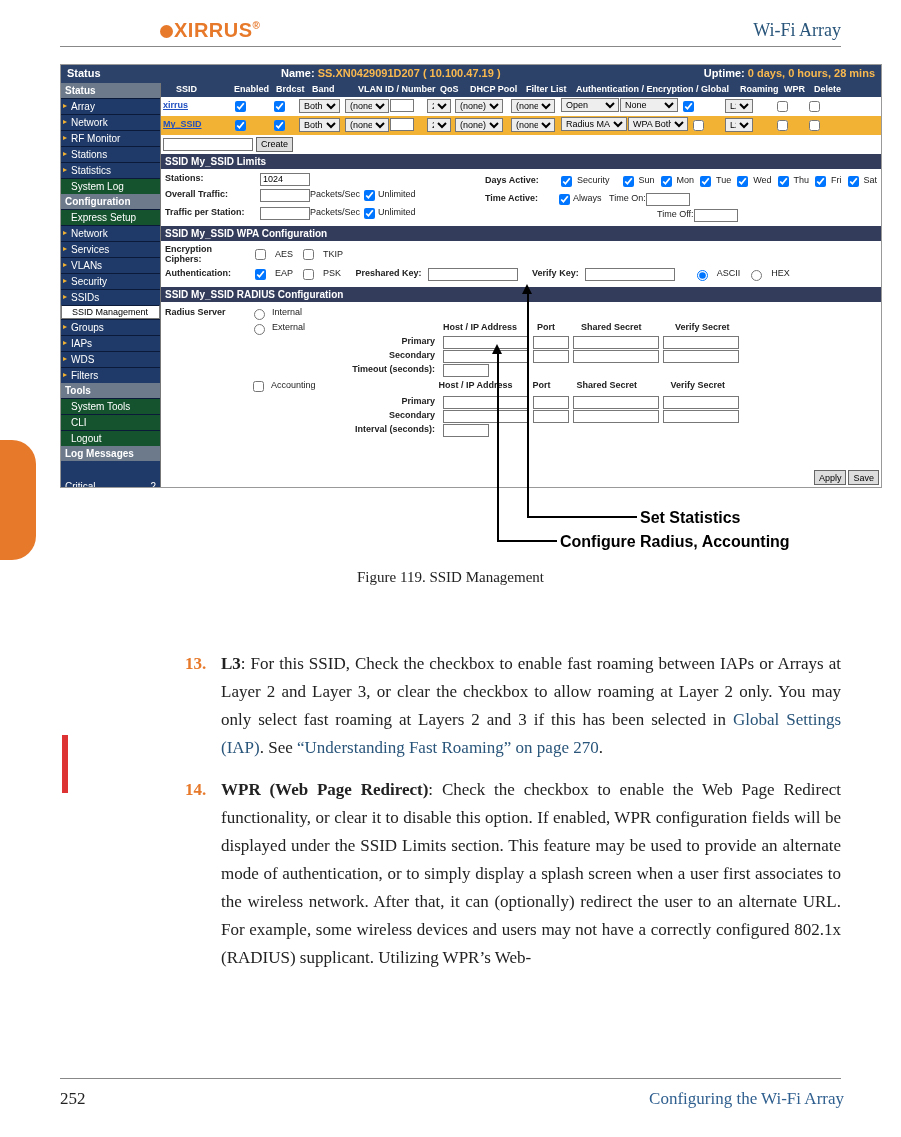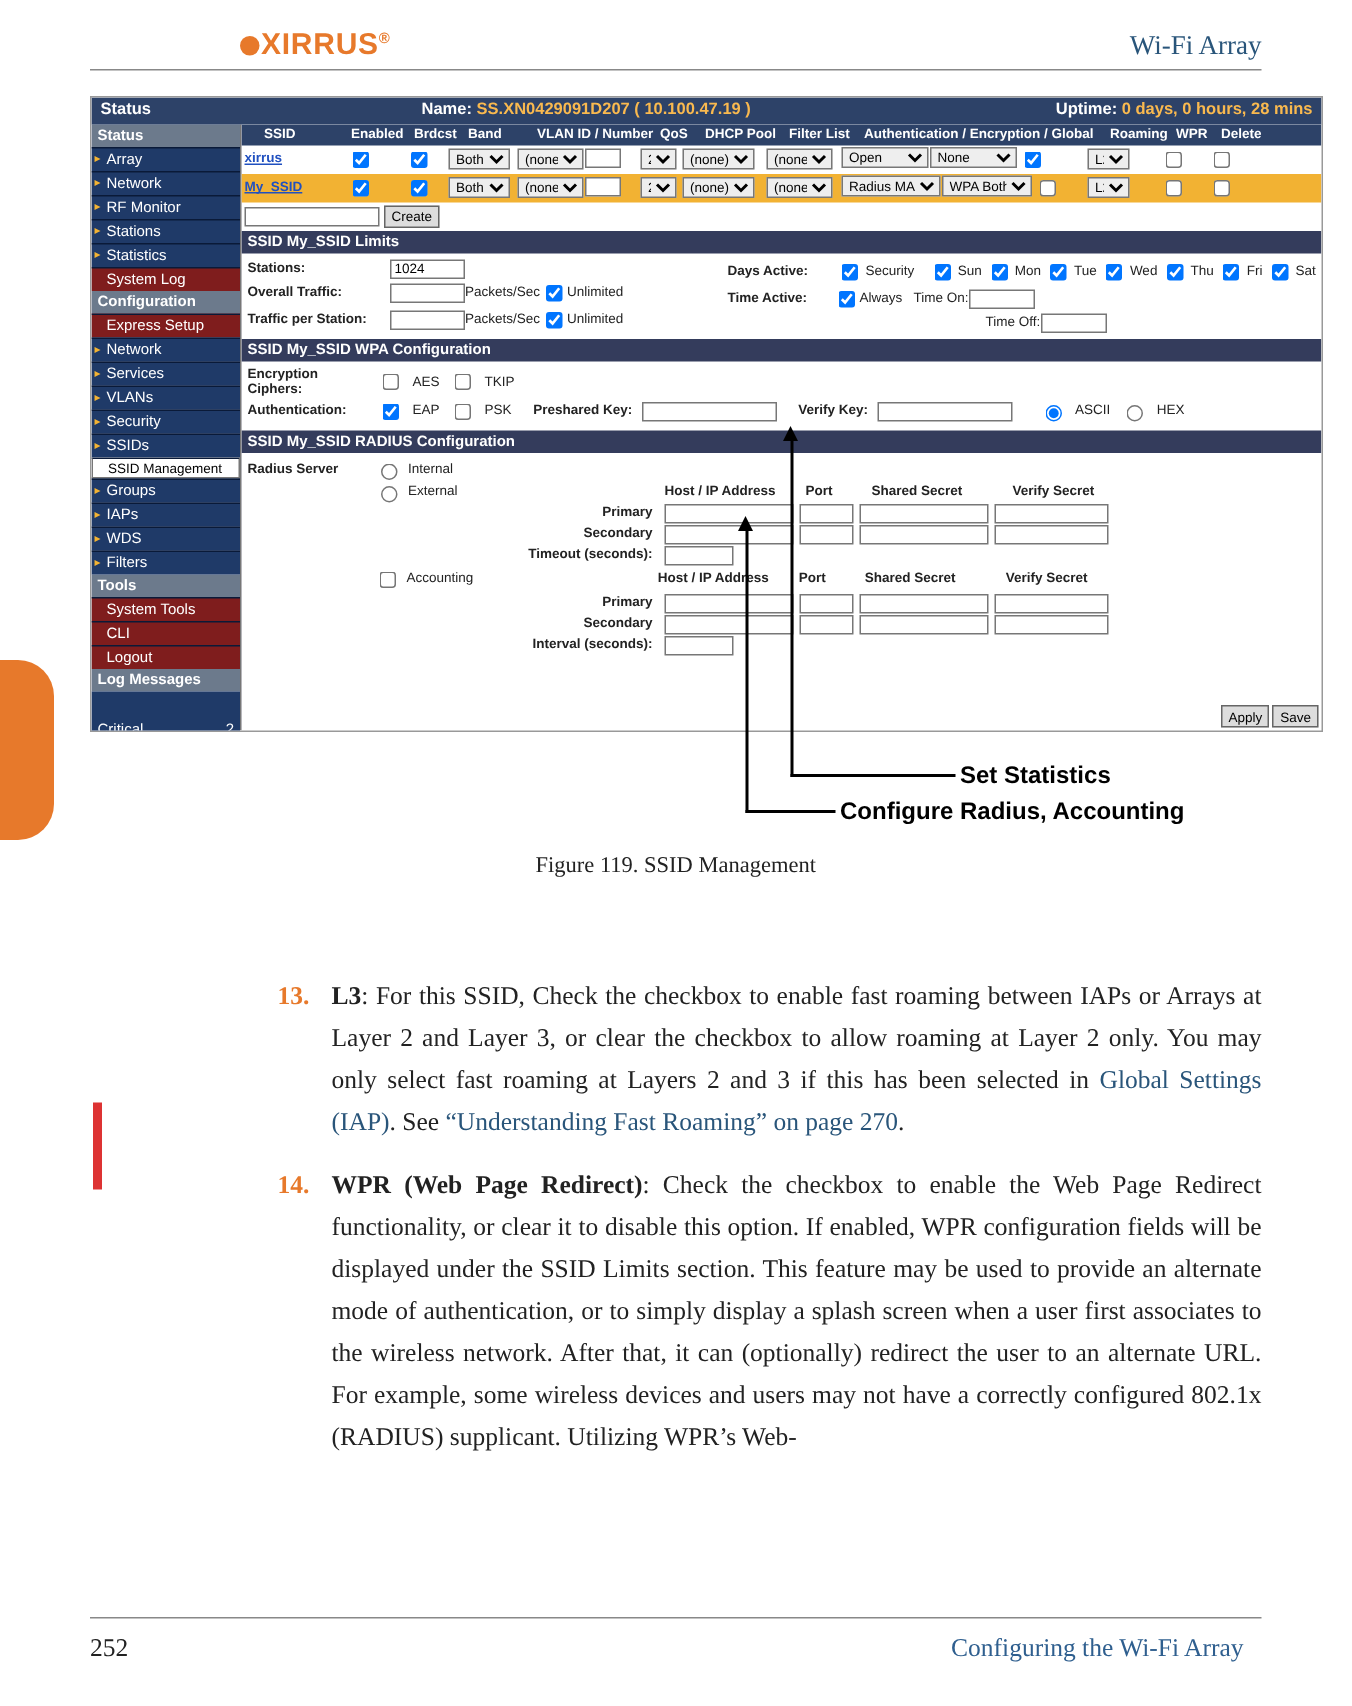--- a/index.html
+++ b/index.html
@@ -22,42 +22,42 @@
   
   .hdr{position:absolute;top:20px;left:0;width:100%;height:28px;padding:0 60px;}
   .logo{position:absolute;left:160px;top:0;font:700 20px/1 Arial,Helvetica,sans-serif;letter-spacing:.5px;color:#E7792B;}
   .logo .dot{display:inline-block;width:13px;height:13px;border-radius:50%;background:#E7792B;margin-right:1px;vertical-align:-1px;}
   .logo b{color:#E7792B;}
   .hdr-right{position:absolute;right:60px;top:0;font:400 18px/1.2 Georgia,serif;color:var(--link);}
   .hdr-rule{position:absolute;left:60px;right:60px;top:46px;border-top:1px solid #888;}
 
   
   .ftr-rule{position:absolute;left:60px;right:60px;bottom:58px;border-top:1px solid #888;}
-  .ftr{position:absolute;left:60px;right:72px;bottom:30px;font:400 17px/1 Georgia,serif;}
+  .ftr{position:absolute;left:60px;right:57px;bottom:30px;font:400 17px/1 Georgia,serif;}
   .ftr .pg{color:#222;}
   .ftr .sec{float:right;color:var(--footer-blue);}
 
   
   .tab{position:absolute;left:0;top:440px;width:36px;height:120px;background:#E7792B;border-radius:0 24px 24px 0;}
 
   
   .shot{position:absolute;left:60px;top:64px;width:822px;height:424px;font:11px/1.1 Arial,Helvetica,sans-serif;color:#222;border:1px solid #999;background:#fff;overflow:hidden;}
 
   .shot .topbar{display:flex;height:18px;background:var(--hdr-bg);color:#fff;font-weight:700;padding:2px 6px;position:relative;}
   .shot .topbar .name{position:absolute;left:220px;}
   .shot .topbar .name .val{color:#F9B94F;}
   .shot .topbar .uptime{margin-left:auto;}
   .shot .topbar .uptime .val{color:#F9B94F;}
 
   .shot-body{display:flex;height:calc(100% - 18px);}
 
   .nav{width:100px;flex:0 0 100px;background:#eef;border-right:1px solid #777;font-size:10px;}
   .nav .grp{background:var(--nav-gray);color:#fff;font-weight:700;padding:2px 4px;}
   .nav .itm{background:var(--nav-blue);color:#fff;padding:2px 4px 2px 10px;border-top:1px solid #0a1a38;position:relative;}
-  .nav .itm.sub{background:#7f1d1d;}
+  .nav .itm.sub{background:#14532d;}
   .nav .itm.sel{background:#fff;color:#000;}
   .nav .itm .arw{position:absolute;left:2px;top:3px;color:#F2B233;font-size:8px;}
   .nav .log{background:var(--nav-gray);color:#fff;font-weight:700;padding:2px 4px;}
   .nav .logrow{background:var(--nav-blue);color:#fff;padding:20px 4px;display:flex;justify-content:space-between;}
 
   .main{flex:1;overflow:hidden;}
   .colhdr{display:flex;background:var(--hdr-bg);color:#fff;font-weight:700;font-size:9px;padding:2px 0;}
   .colhdr span{padding:0 15px;white-space:nowrap;}
   .colhdr .c-ssid{width:58px;}
   .colhdr .c-en{width:42px;}

